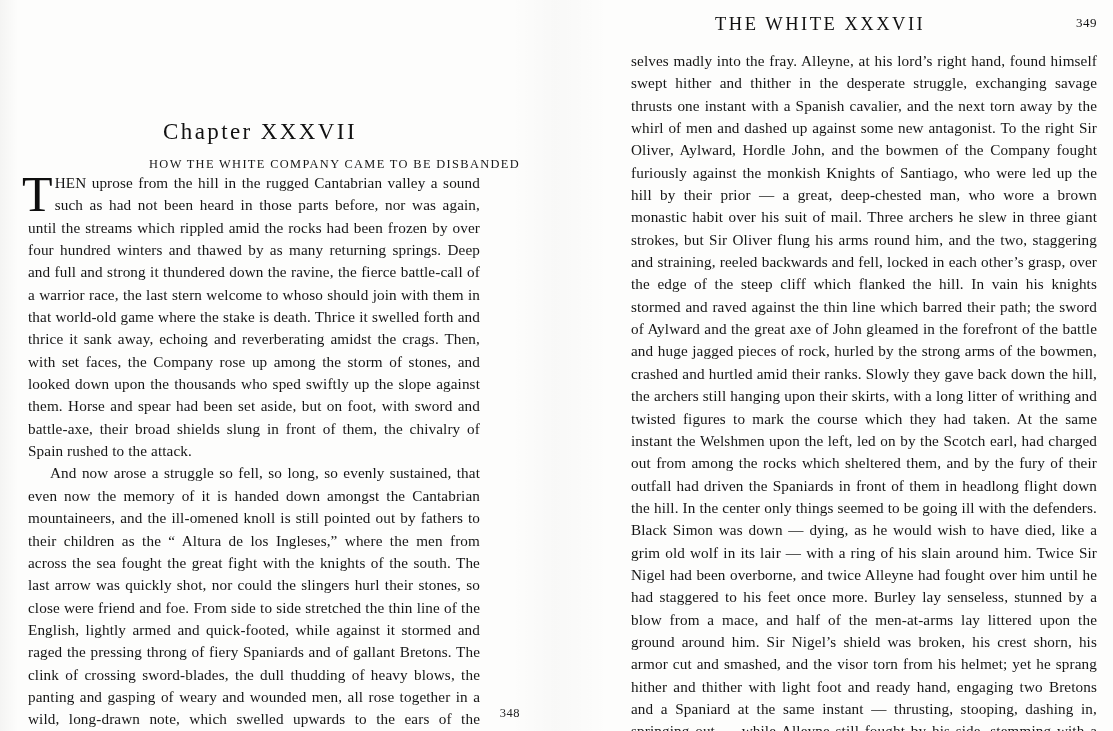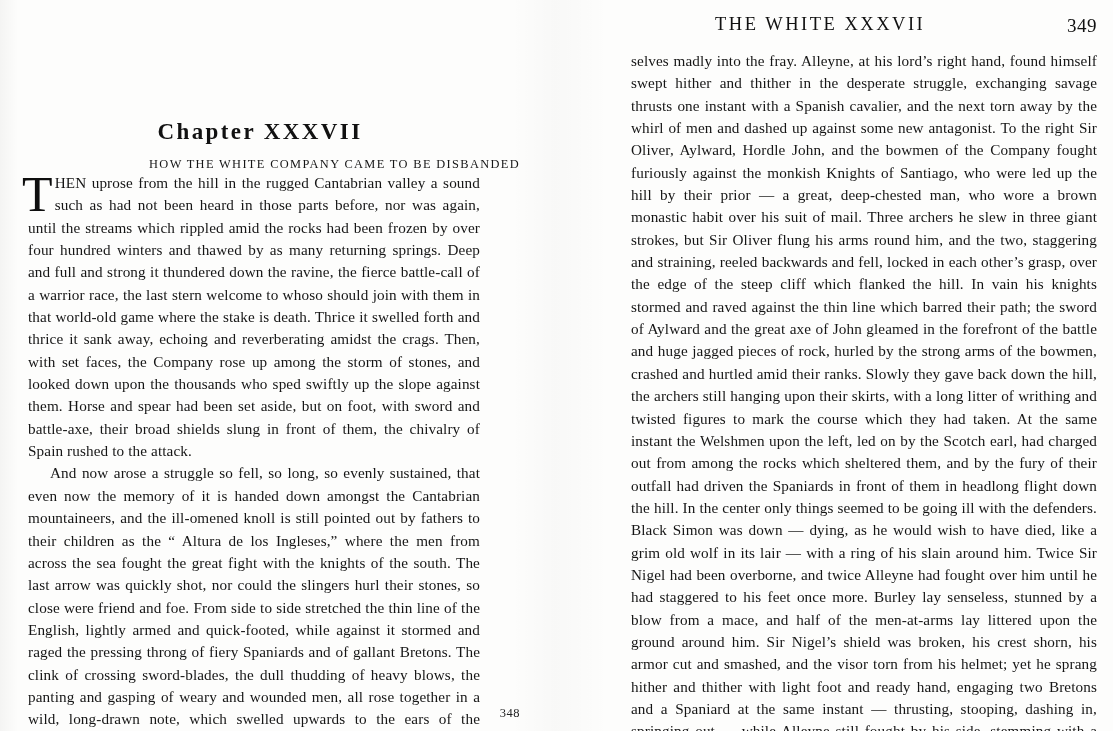--- a/index.html
+++ b/index.html
@@ -32,21 +32,21 @@
 
   
   .chapter-title {
     position: absolute;
     left: 0;
     top: 104px;
     width: 520px;
     text-align: center;
     font-size: 23px;
     letter-spacing: 2.4px;
-    font-weight: bold;
+    font-weight: normal;
     color: #111;
   }
   .chapter-subtitle {
     position: absolute;
     left: 0;
     top: 142px;
     width: 520px;
     text-align: right;
     font-size: 12.4px;
     letter-spacing: 1.35px;
@@ -107,21 +107,21 @@
   }
   .running-head .rh-title {
     position: absolute;
     left: 84px;
     top: 0;
   }
   .running-head .rh-folio {
     position: absolute;
     right: 0;
     top: 1px;
-    font-size: 19px;
+    font-size: 13px;
     letter-spacing: 0.5px;
   }
 
   
   .folio-bottom {
     position: absolute;
     left: 0;
     top: 706px;
     width: 520px;
     text-align: right;

